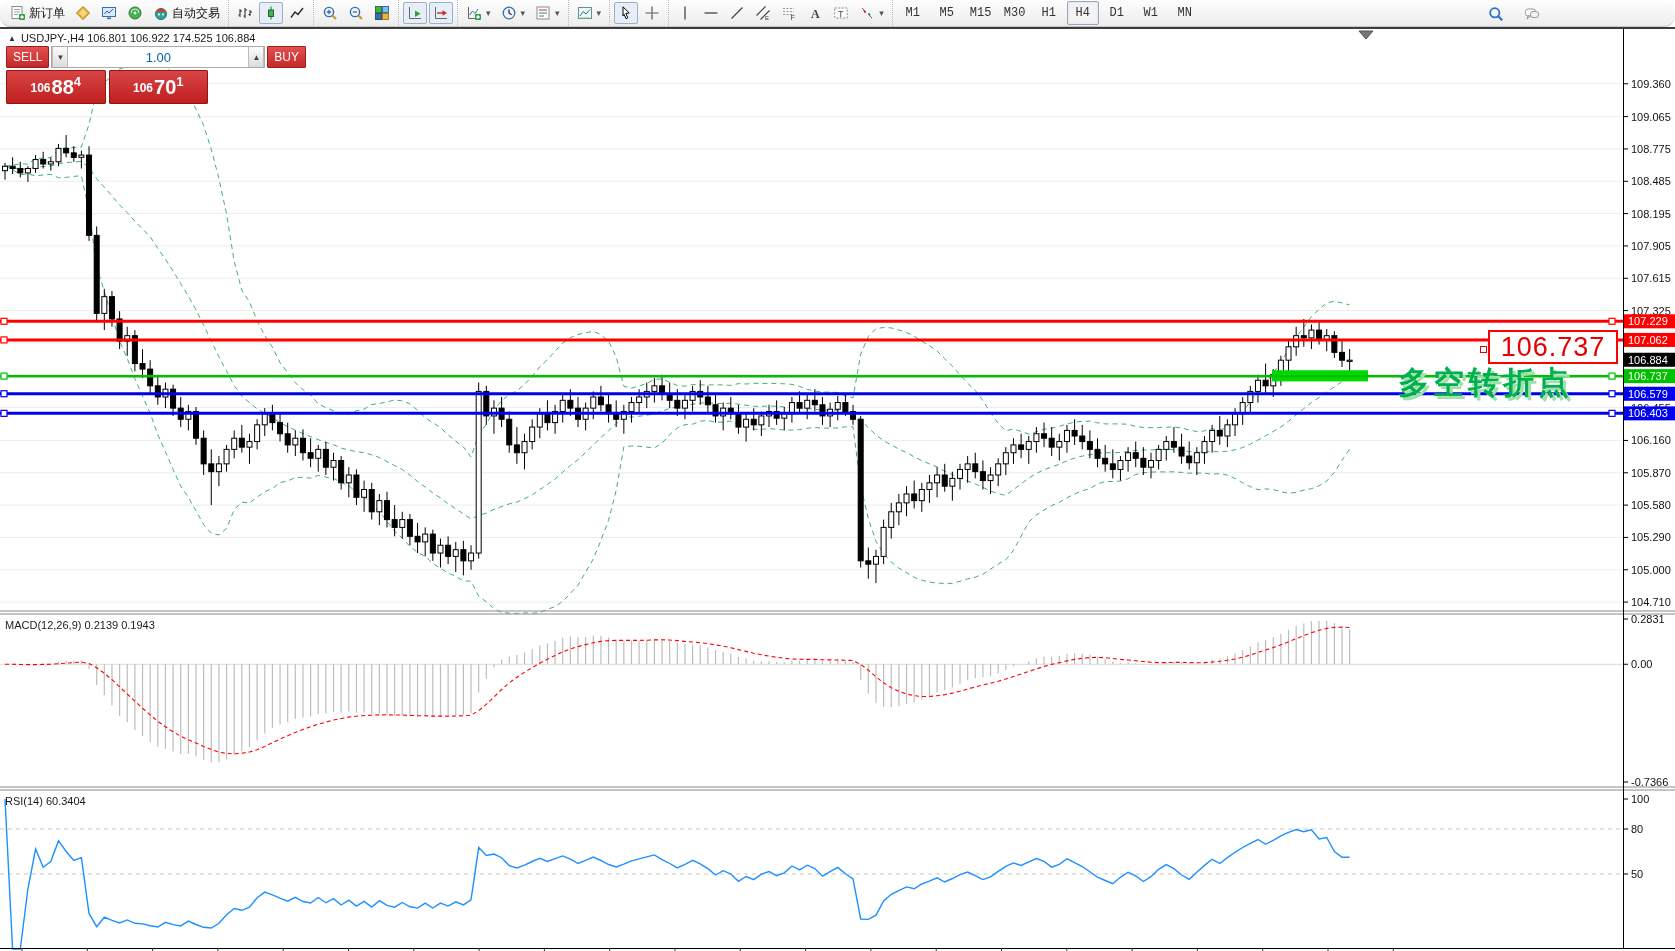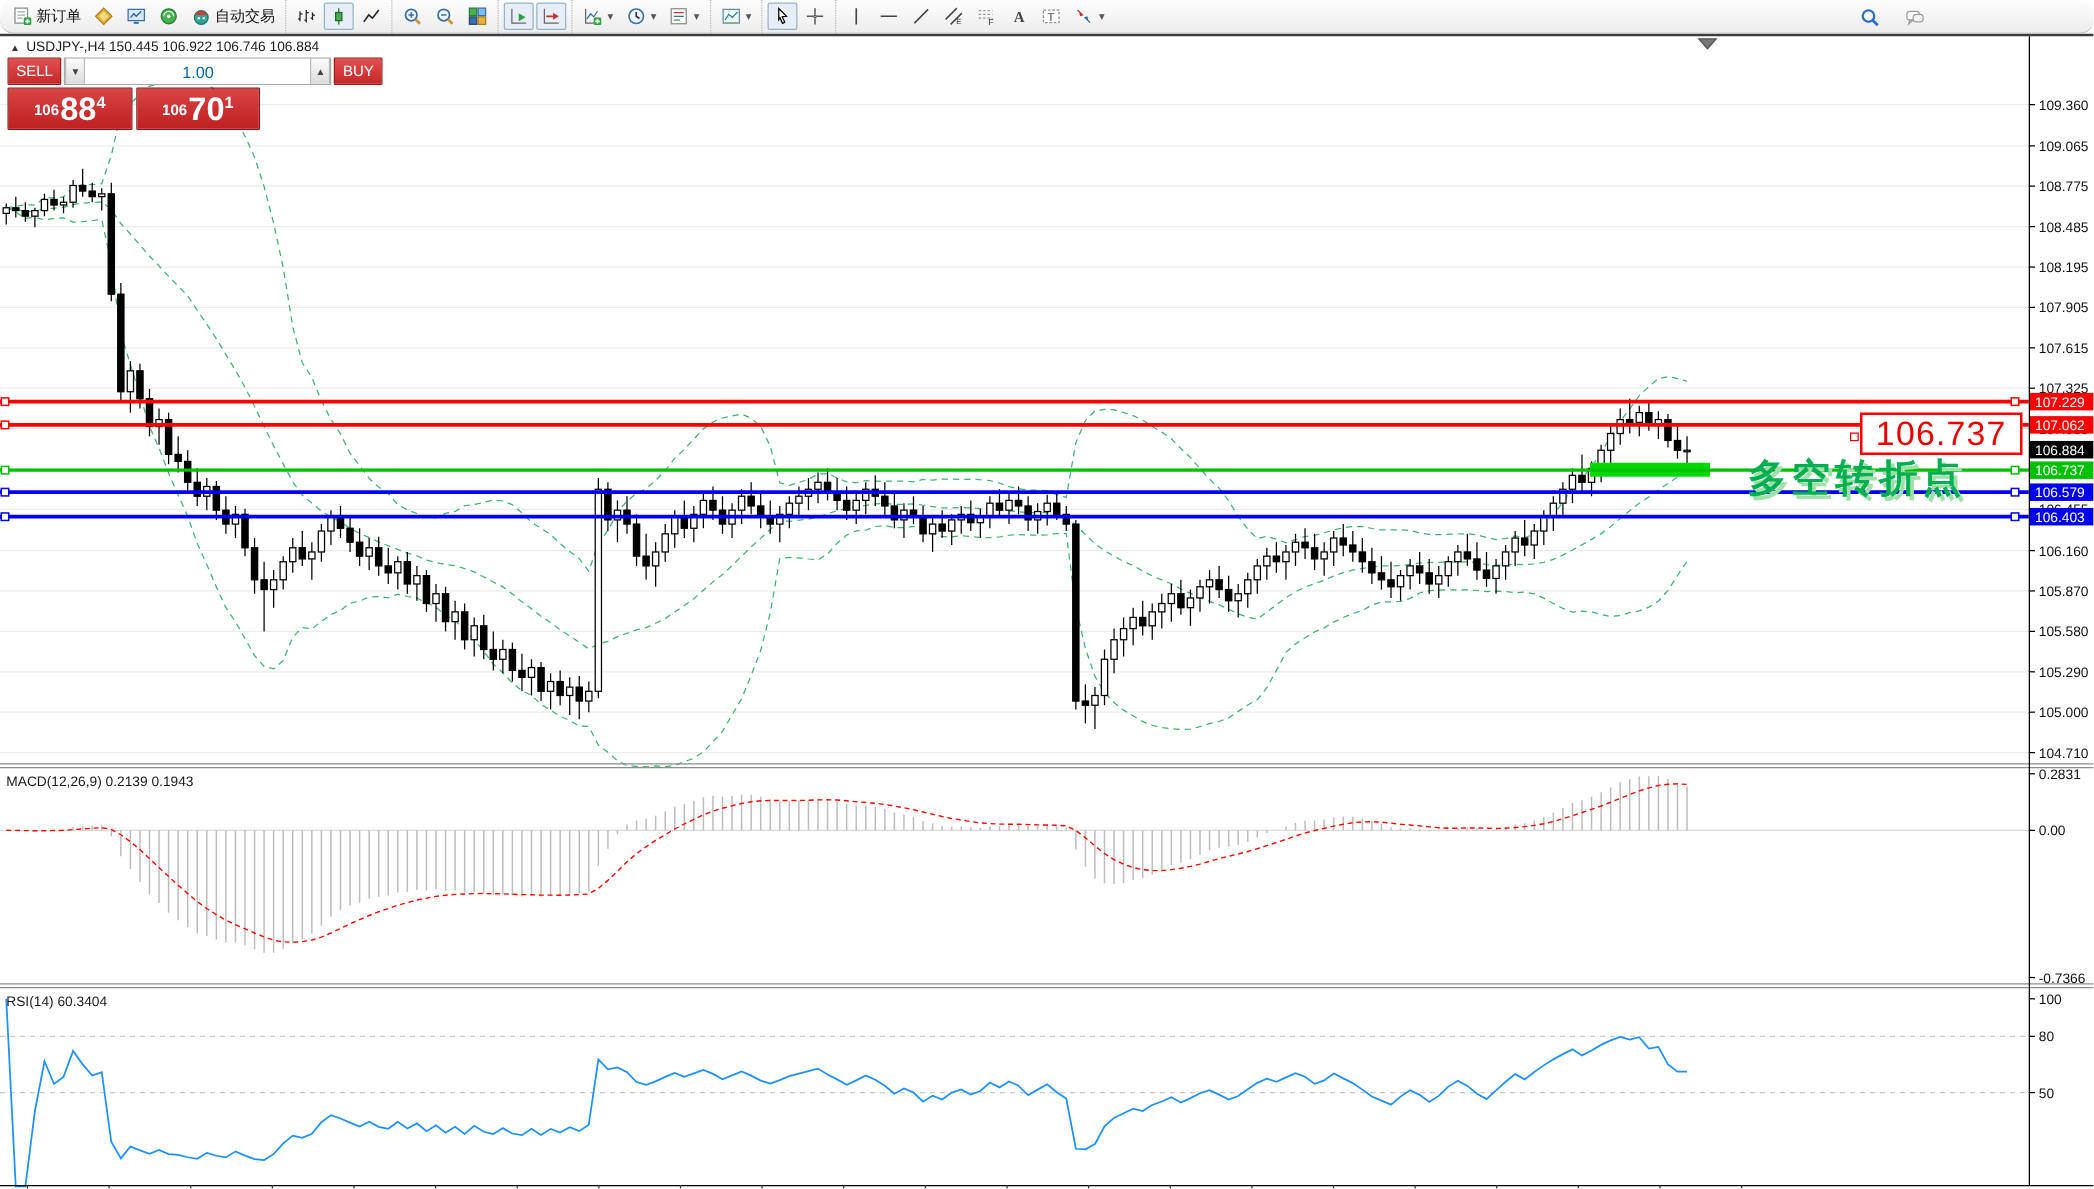--- a/index.html
+++ b/index.html
@@ -37,21 +37,21 @@
     color:#fff;border:1px solid #9e1c1c;font:12px "Liberation Sans",sans-serif;
     display:flex;align-items:center;justify-content:center;border-radius:1px;}
   .ocp-vol{flex:1;display:flex;border:1px solid #aaa;background:#fff;height:22px;box-sizing:border-box;}
   .vol-btn{width:16px;background:linear-gradient(#fcfcfc,#dcdcdc);border:none;border-left:1px solid #bbb;border-right:1px solid #bbb;
     font-size:8px;color:#444;display:flex;align-items:center;justify-content:center;padding:0;}
   .vol-input{flex:1;border:none;outline:none;text-align:center;font:13px "Liberation Sans",sans-serif;color:#0369a1;min-width:20px;}
   .ocp-row2{display:flex;gap:3px;margin-top:2px;height:34px;}
   .tile{flex:1;background:linear-gradient(#d84444,#c02020);border:1px solid #8f1616;border-radius:1px;
     color:#fff;display:flex;align-items:flex-end;justify-content:center;padding-bottom:2px;position:relative;}
   .tile .small{font-size:12px;font-weight:bold;line-height:26px;margin-right:1px;}
-  .tile .big{font-size:26px;font-weight:bold;line-height:28px;}
+  .tile .big{font-size:20px;font-weight:bold;line-height:28px;}
   .tile .sup{font-size:13px;font-weight:bold;position:relative;top:-12px;}
   
   #price-callout{position:absolute;left:1488px;top:303px;width:126px;height:30px;
     background:#fff;border:2px solid #ff0000;color:#e60000;font-size:27px;
     display:flex;align-items:center;justify-content:center;letter-spacing:1px;}
   #callout-anchor{position:absolute;left:1480px;top:319px;width:5px;height:5px;background:#fff;border:1px solid #e60000;}
   #turning-point{position:absolute;left:1398px;top:335px;width:200px;font-size:31px;font-weight:bold;
     color:#00b050;letter-spacing:4px;text-shadow:3px 3px 0 #9fe0a8;white-space:nowrap;}
 </style>
 </head>
@@ -248,20 +248,31 @@
             <text x="5" y="11.5" font-size="9" fill="#444">T</text>
           </svg>
         </div>
         <div class="tb-btn">
           <svg width="16" height="16" viewBox="0 0 16 16">
             <path d="M3 3l4 4M7 7l-1.6.4L5 5.4z" fill="#c4302b" stroke="#c4302b"></path>
             <path d="M13 13l-4-4M9 9l1.6-.4L11 10.6z" fill="#3a6ea5" stroke="#3a6ea5"></path>
           </svg>
           <span class="tb-caret">▾</span>
         </div>
+      </div>
+      <div class="tb-group">
+        <div class="tf-btn">M1</div>
+        <div class="tf-btn">M5</div>
+        <div class="tf-btn">M15</div>
+        <div class="tf-btn">M30</div>
+        <div class="tf-btn">H1</div>
+        <div class="tf-btn active">H4</div>
+        <div class="tf-btn">D1</div>
+        <div class="tf-btn">W1</div>
+        <div class="tf-btn">MN</div>
       </div>
     </div>
   <div id="tb-right">
       <div class="tb-btn">
         <svg width="16" height="16" viewBox="0 0 16 16">
           <circle cx="6.8" cy="6.8" r="4.6" fill="none" stroke="#2a6fc9" stroke-width="1.8"></circle>
           <line x1="10.2" y1="10.2" x2="14.2" y2="14.2" stroke="#2a6fc9" stroke-width="2.2"></line>
         </svg>
       </div>
       <div class="tb-btn">
@@ -1321,21 +1332,21 @@
           <text x="1328" y="936" font-size="10.5" fill="#111" text-anchor="middle">5 Sep 04:00</text>
           <line x1="1393.3" y1="921" x2="1393.3" y2="926" stroke="#333"></line>
           <text x="1393.3" y="936" font-size="10.5" fill="#111" text-anchor="middle">6 Sep 12:00</text>
         </g>
         <line x1="0" y1="944.5" x2="1675" y2="944.5" stroke="#c0c0c0"></line>
         <polygon points="1359,4 1373,4 1366,12" fill="#777" stroke="#555"></polygon>
       </svg>
 
     <div id="symbol-header">
       <span class="tri">▲</span>
-      <span>USDJPY-,H4  150.445 106.922 106.746 106.884</span>
+      <span>USDJPY-,H4  106.801 106.922 174.525 106.884</span>
     </div>
 
     <div id="ocp">
       <div class="ocp-row1">
         <button class="ocp-sell-label">SELL</button>
         <div class="ocp-vol">
           <button class="vol-btn">
               <span>▼</span>
             </button>
           <input class="vol-input" readonly="" value="1.00" style="">

